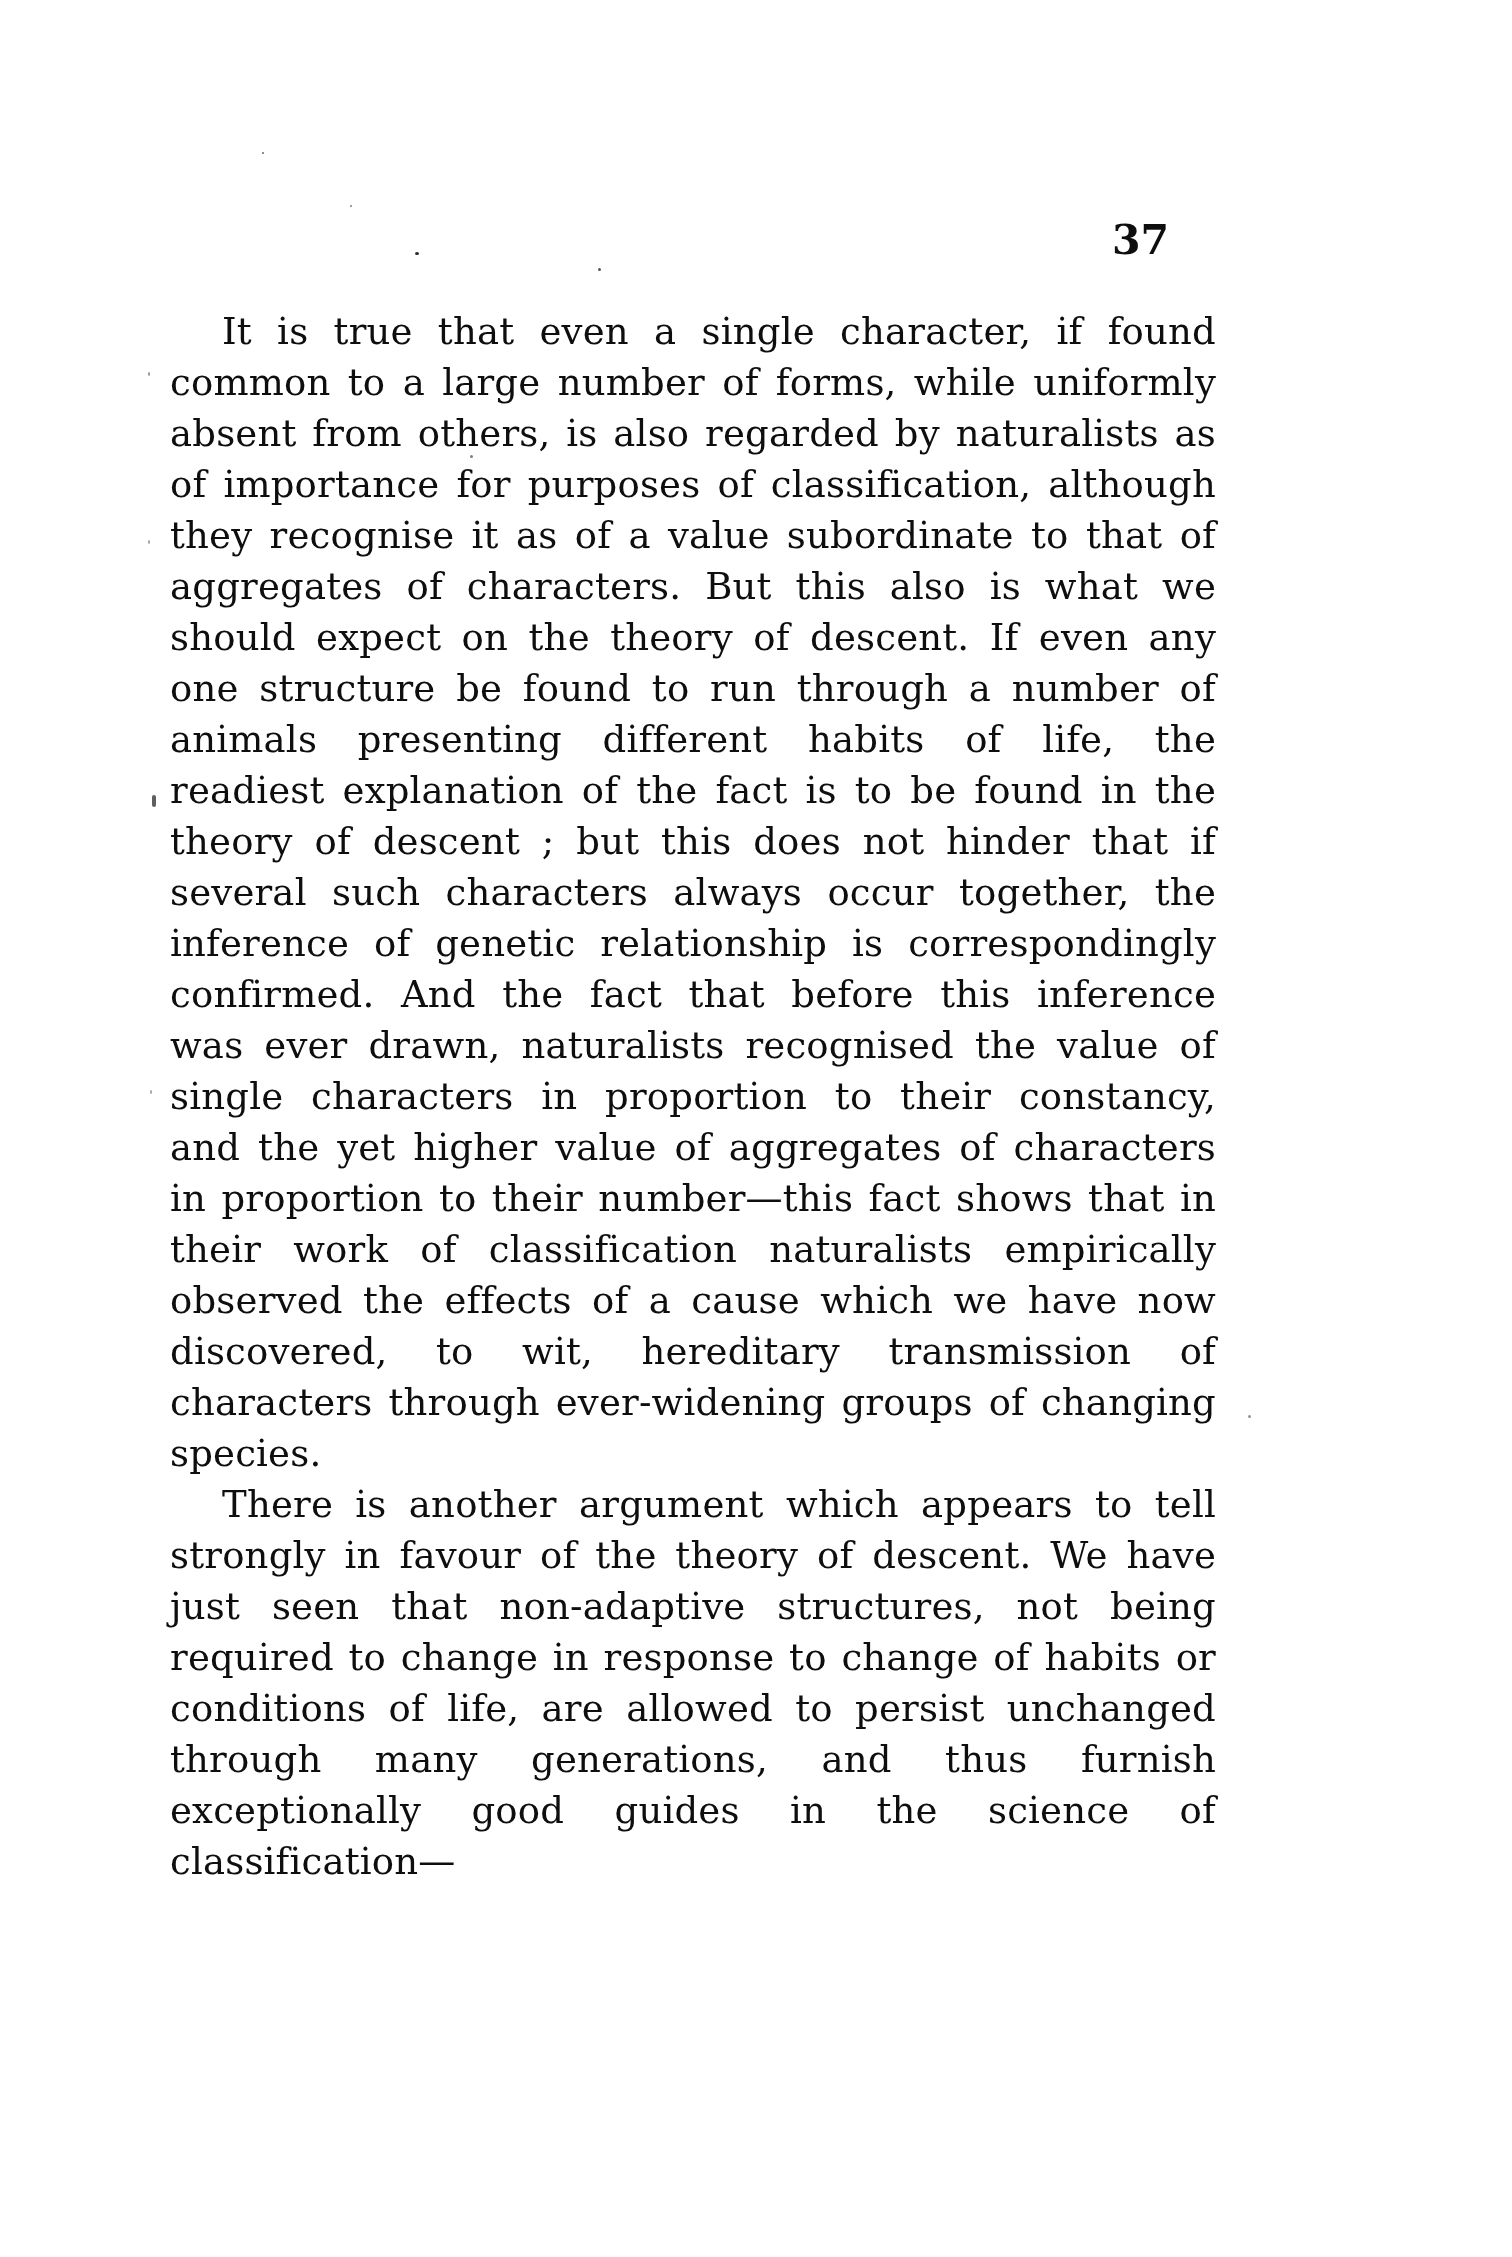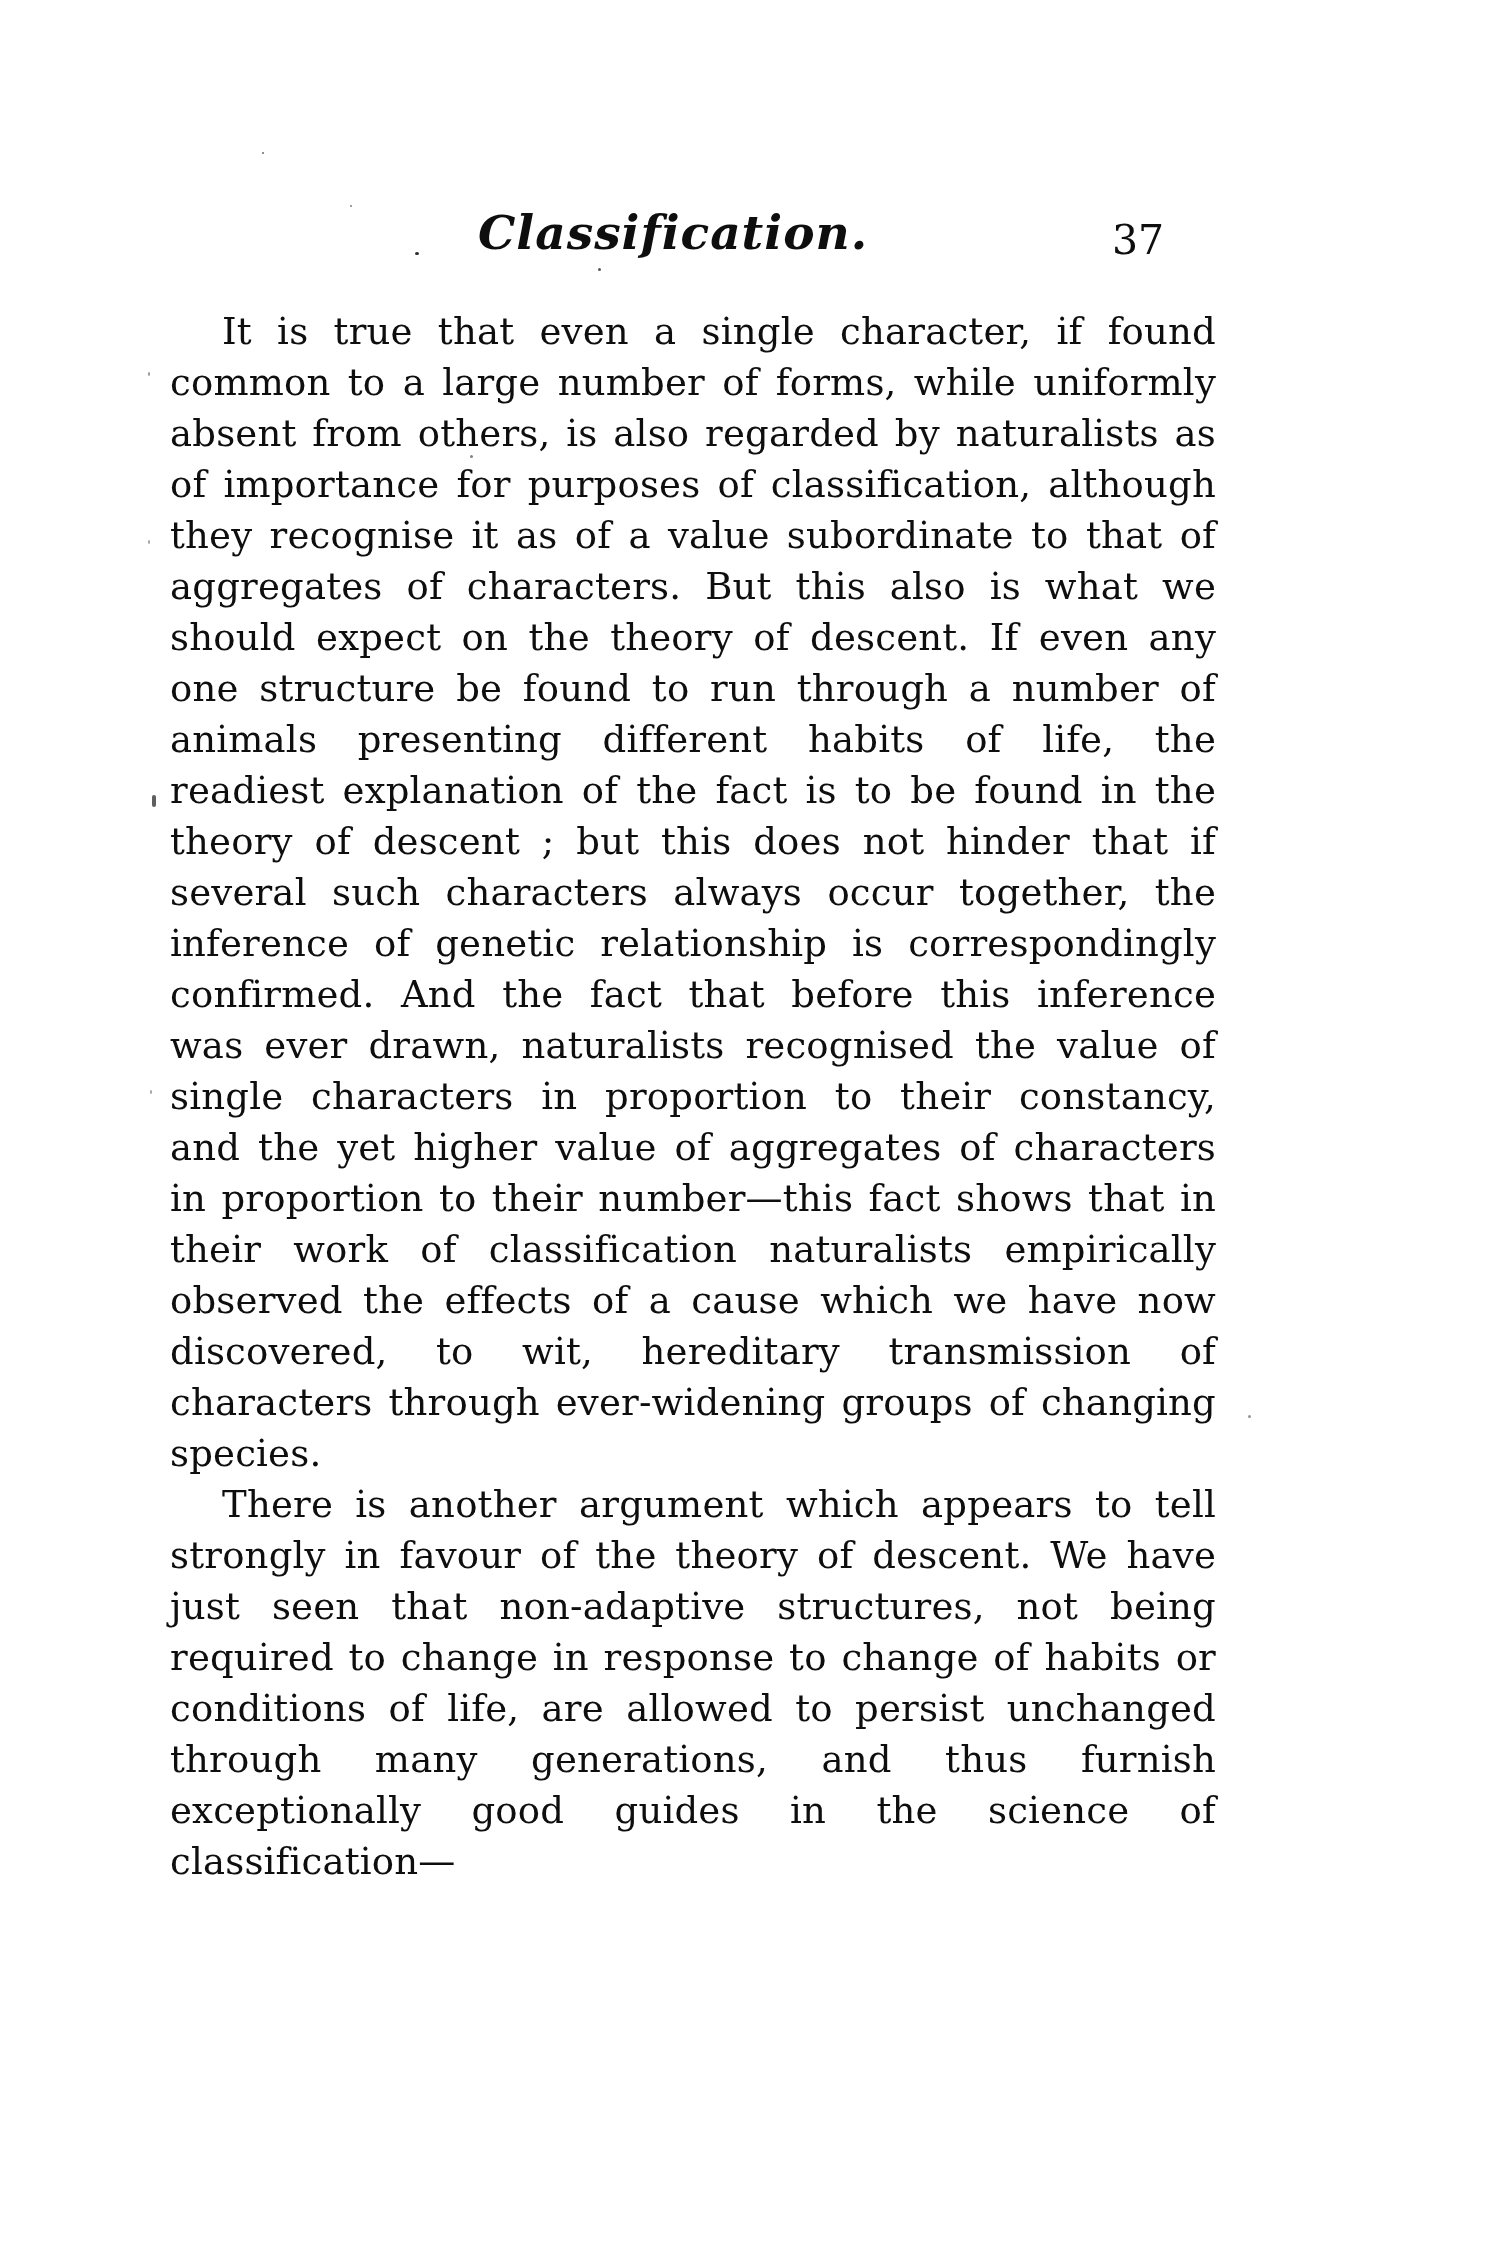--- a/index.html
+++ b/index.html
@@ -23,21 +23,21 @@
   .header-title {
     font-style: italic;
     font-weight: bold;
     font-size: 47px;
     letter-spacing: 1px;
   }
   .page-number {
     position: absolute;
     top: 216px; left: 1112px;
     font-size: 41px;
-    font-weight: normal;
+    font-weight: bold;
   }
   .text-block {
     position: absolute;
     top: 306px; left: 170px; width: 1046px;
     font-size: 37px;
     line-height: 51px;
     text-align: justify;
     letter-spacing: 0.2px;
     word-spacing: 2.5px;
   }
@@ -75,23 +75,20 @@
   <div class="speck" style="left:262px; top:152px; width:2px; height:2px; opacity:.7;"></div>
   <div class="speck" style="left:350px; top:205px; width:2px; height:2px; opacity:.6;"></div>
   <div class="speck" style="left:598px; top:268px; width:3px; height:3px; opacity:.8;"></div>
   <div class="speck" style="left:470px; top:455px; width:3px; height:3px; opacity:.6;"></div>
   <div class="speck" style="left:152px; top:795px; width:4px; height:12px; border-radius:2px; opacity:.75;"></div>
   <div class="speck" style="left:148px; top:372px; width:2px; height:4px; opacity:.5;"></div>
   <div class="speck" style="left:148px; top:540px; width:2px; height:4px; opacity:.45;"></div>
   <div class="speck" style="left:150px; top:1090px; width:2px; height:4px; opacity:.45;"></div>
   <div class="speck" style="left:1248px; top:1415px; width:3px; height:3px; opacity:.5;"></div>
 
-  <div class="running-header">
-    <span class="header-title">Classification.</span>
-  </div>
 
   <div class="page-number">37</div>
 
   <div class="text-block">
 
     <p class="para indent">It is true that even a single character, if found common to a large number of forms, while uniformly absent from others, is also regarded by naturalists as of importance for purposes of classification, although they recognise it as of a value subordinate to that of aggregates of characters.  But this also is what we should expect on the theory of descent.  If even any one structure be found to run through a number of animals presenting different habits of life, the readiest explanation of the fact is to be found in the theory of descent ; but this does not hinder that if several such characters always occur together, the inference of genetic relationship is correspondingly confirmed. And the fact that before this inference was ever drawn, naturalists recognised the value of single characters in proportion to their constancy, and the yet higher value of aggregates of characters in proportion to their number—this fact shows that in their work of classification naturalists empirically observed the effects of a cause which we have now discovered, to wit, hereditary transmission of characters through ever-widening groups of changing species.</p>
 
     <p class="para indent">There is another argument which appears to tell strongly in favour of the theory of descent.  We have just seen that non-adaptive structures, not being required to change in response to change of habits or conditions of life, are allowed to persist unchanged through many generations, and thus furnish exceptionally good guides in the science of classification—</p>
   </div>
 

